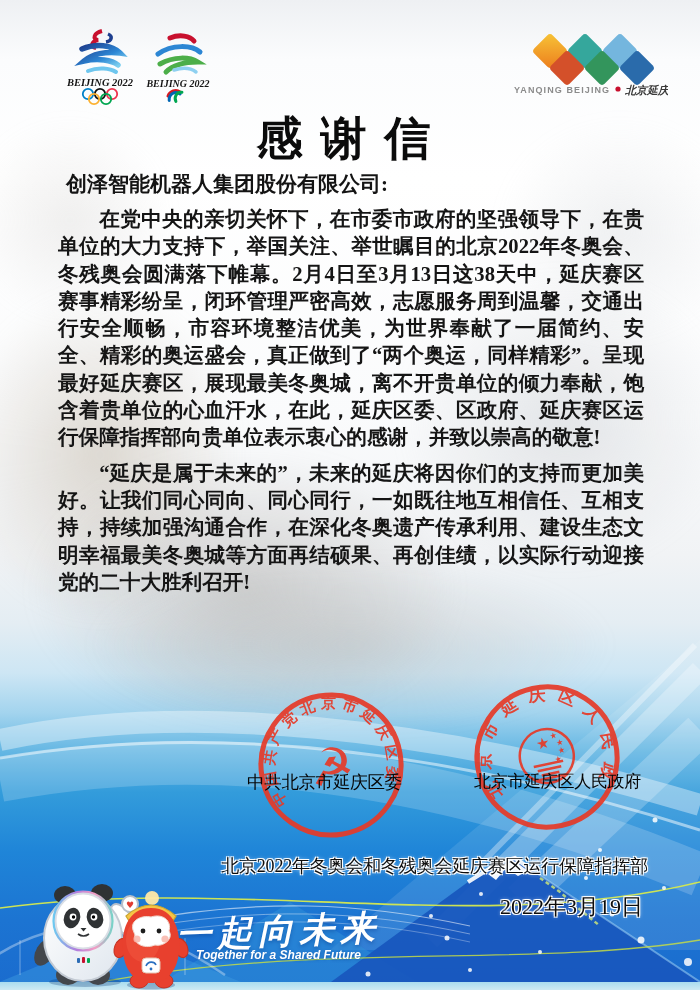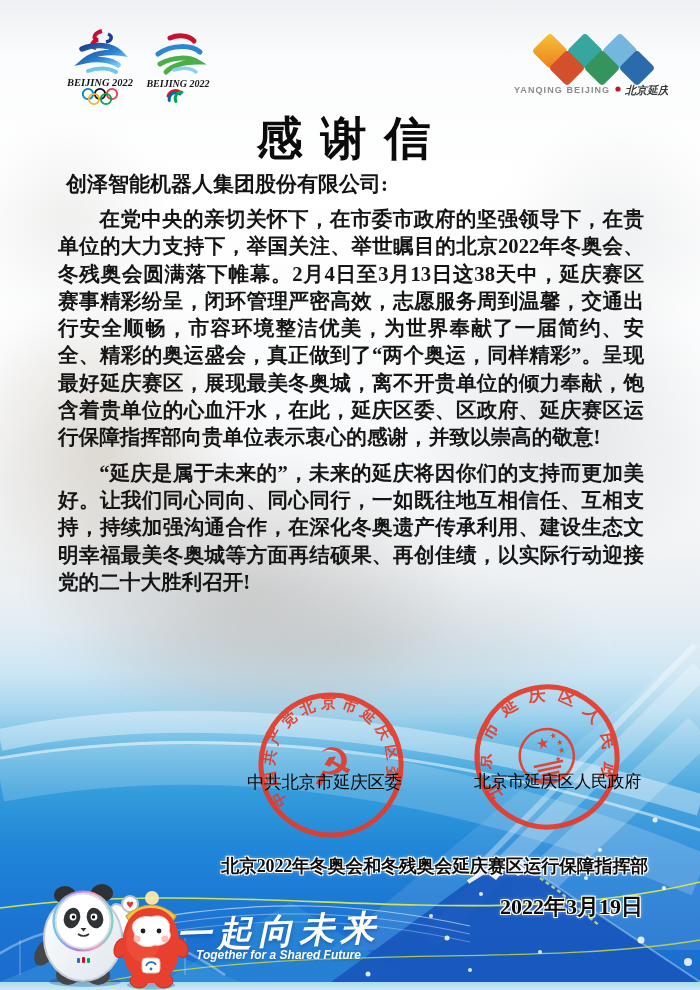--- a/index.html
+++ b/index.html
@@ -41,21 +41,21 @@
     text-align:justify;text-indent:2em;color:#151515;
   }
   
   .seal{position:absolute;opacity:.92;}
   .seal-caption{
     position:absolute;font-size:17.5px;font-weight:400;color:#050505;z-index:6;
     white-space:nowrap;letter-spacing:-0.3px;
   }
   
   .sig-org,.sig-date{
-    position:absolute;font-weight:700;color:#0d0d0d;white-space:nowrap;
+    position:absolute;font-weight:400;color:#0d0d0d;white-space:nowrap;
     text-shadow:-1px -1px 0 #fff,1px -1px 0 #fff,-1px 1px 0 #fff,1px 1px 0 #fff,0 0 4px rgba(255,255,255,.9);
   }
   .sig-org{top:854px;right:52px;font-size:18px;letter-spacing:-0.2px;}
   .sig-date{top:892px;right:57px;font-size:22px;}
   
   .slogan-cn{
     position:absolute;left:176px;top:908px;font-size:35px;font-weight:900;font-style:italic;
     color:#ffffff;letter-spacing:6px;transform:rotate(-2deg);
     text-shadow:0 2px 4px rgba(10,60,140,.45);white-space:nowrap;z-index:5;
   }

